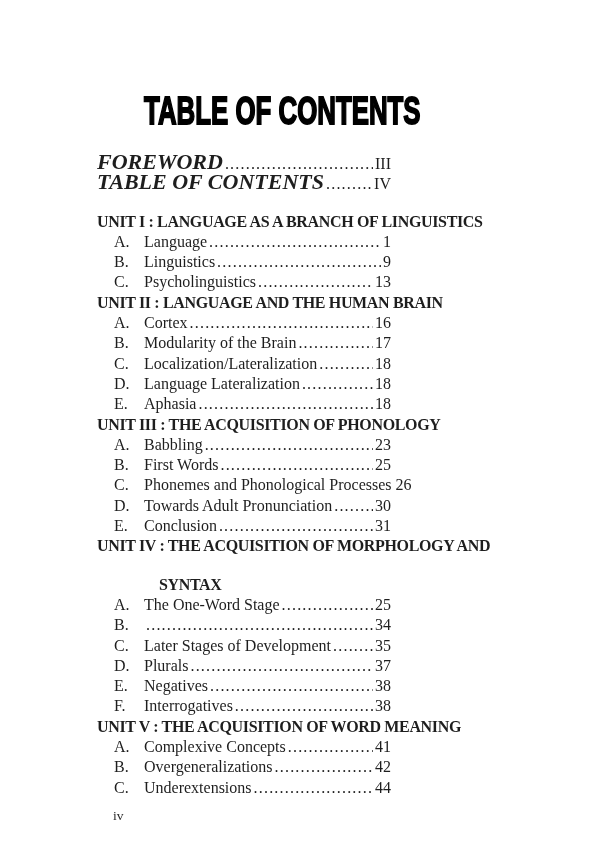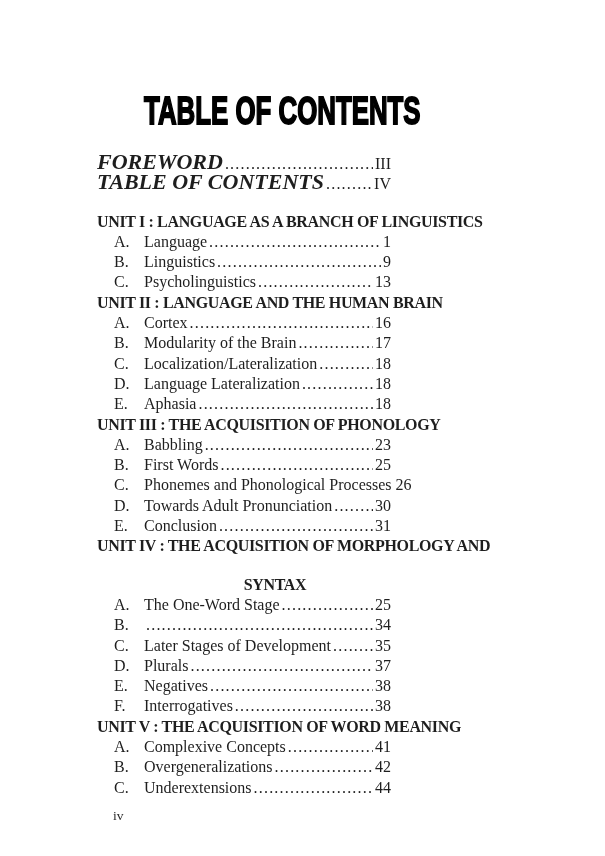--- a/index.html
+++ b/index.html
@@ -42,21 +42,20 @@
     font-size: 22px;
     flex: 0 0 auto;
     font-style: italic;
   }
   .heading {
     font-weight: 700;
     font-size: 16px;
     line-height: 20.3px;
     letter-spacing: -0.35px;
     white-space: nowrap;
-    text-align: center;
   }
   .h-line2 { padding-left: 62px; margin-top: 18px; }
   .h-line2:empty { display: none; }
   .letter {
     flex: 0 0 auto;
     padding-left: 17px;
     width: 30px;
   }
   .ilabel { flex: 0 0 auto; }
   .dots {

